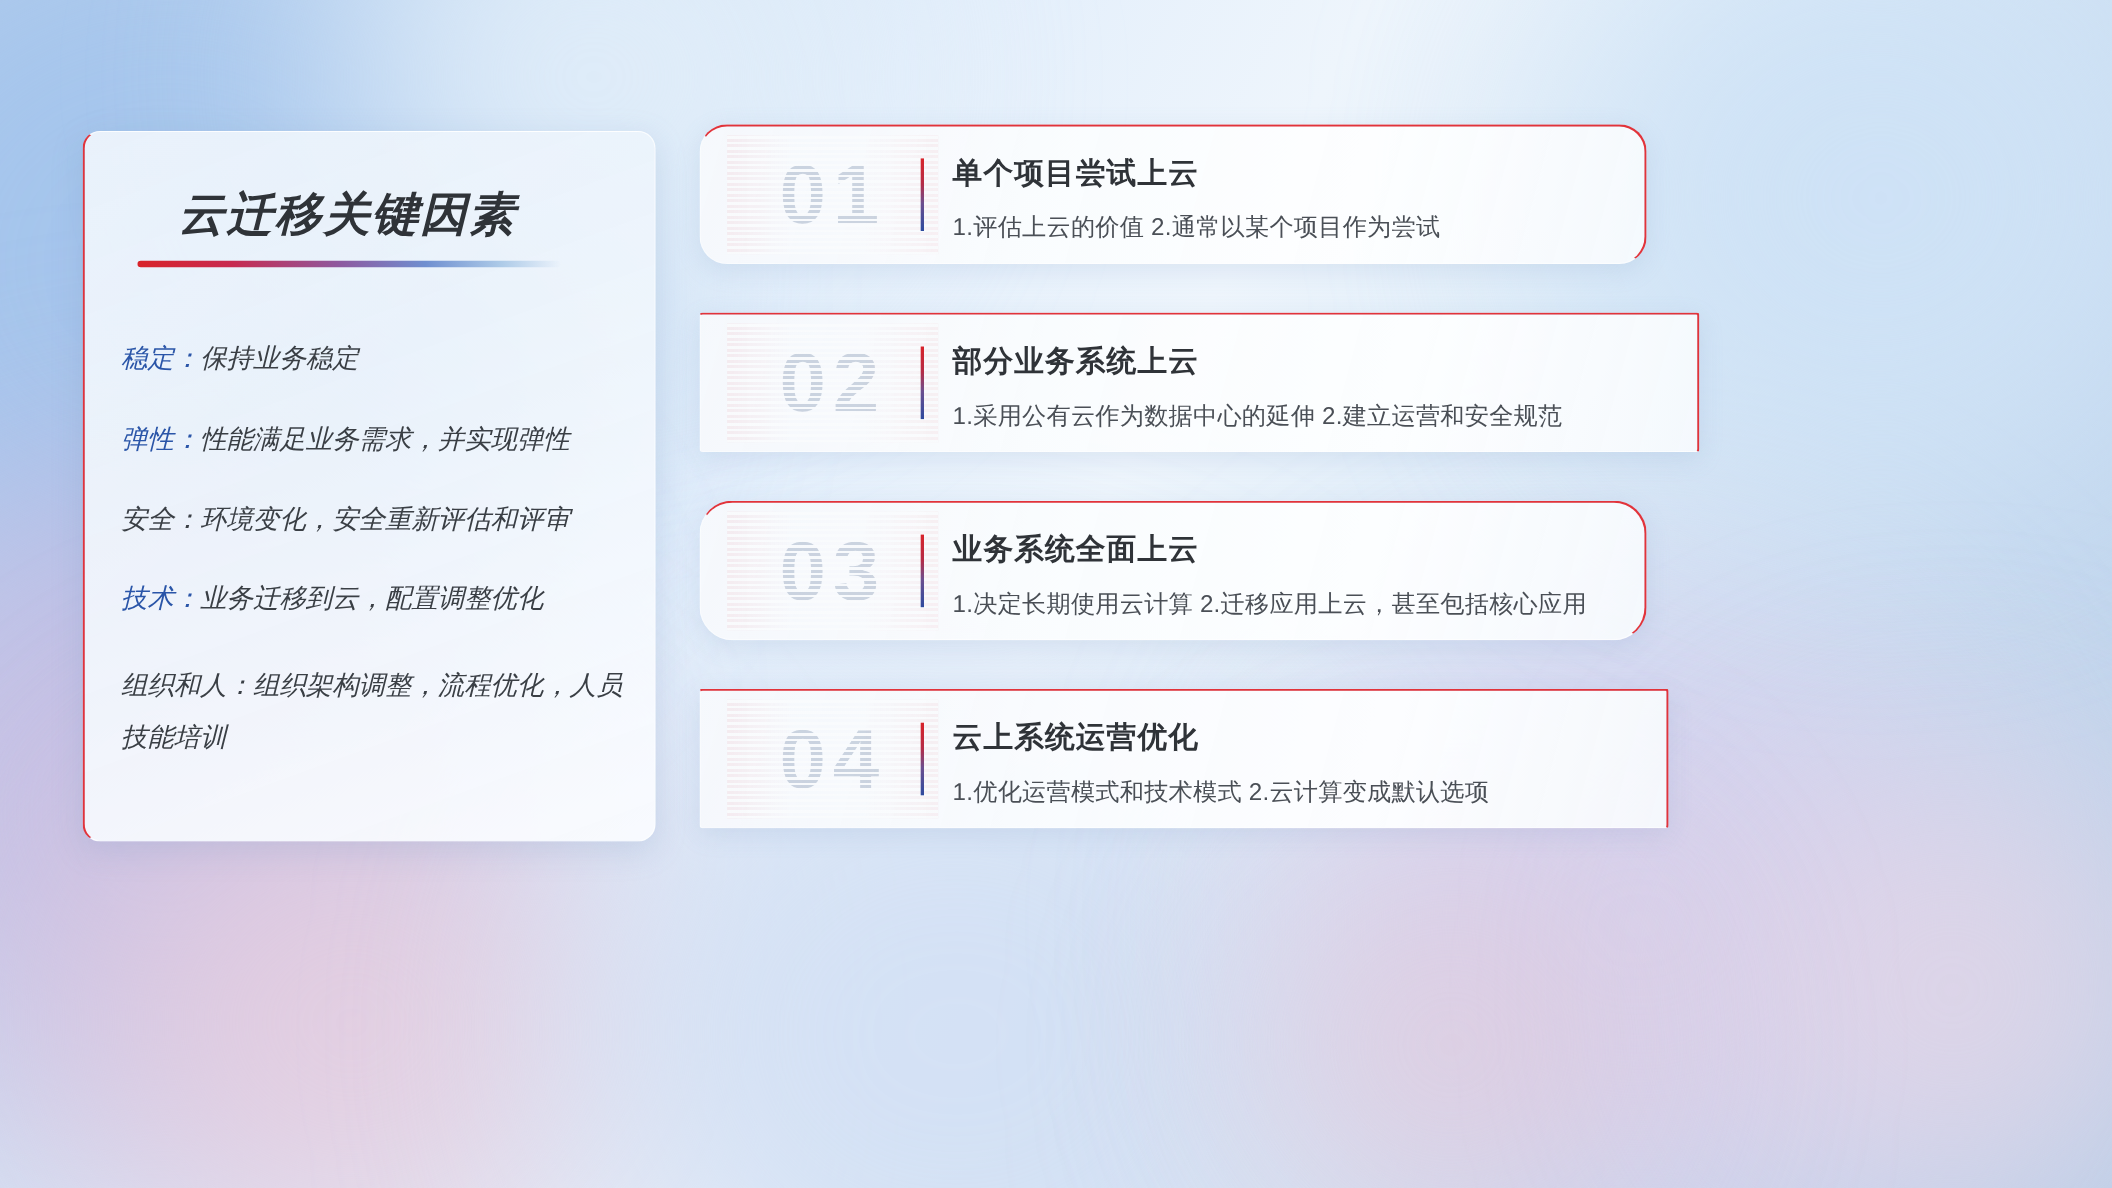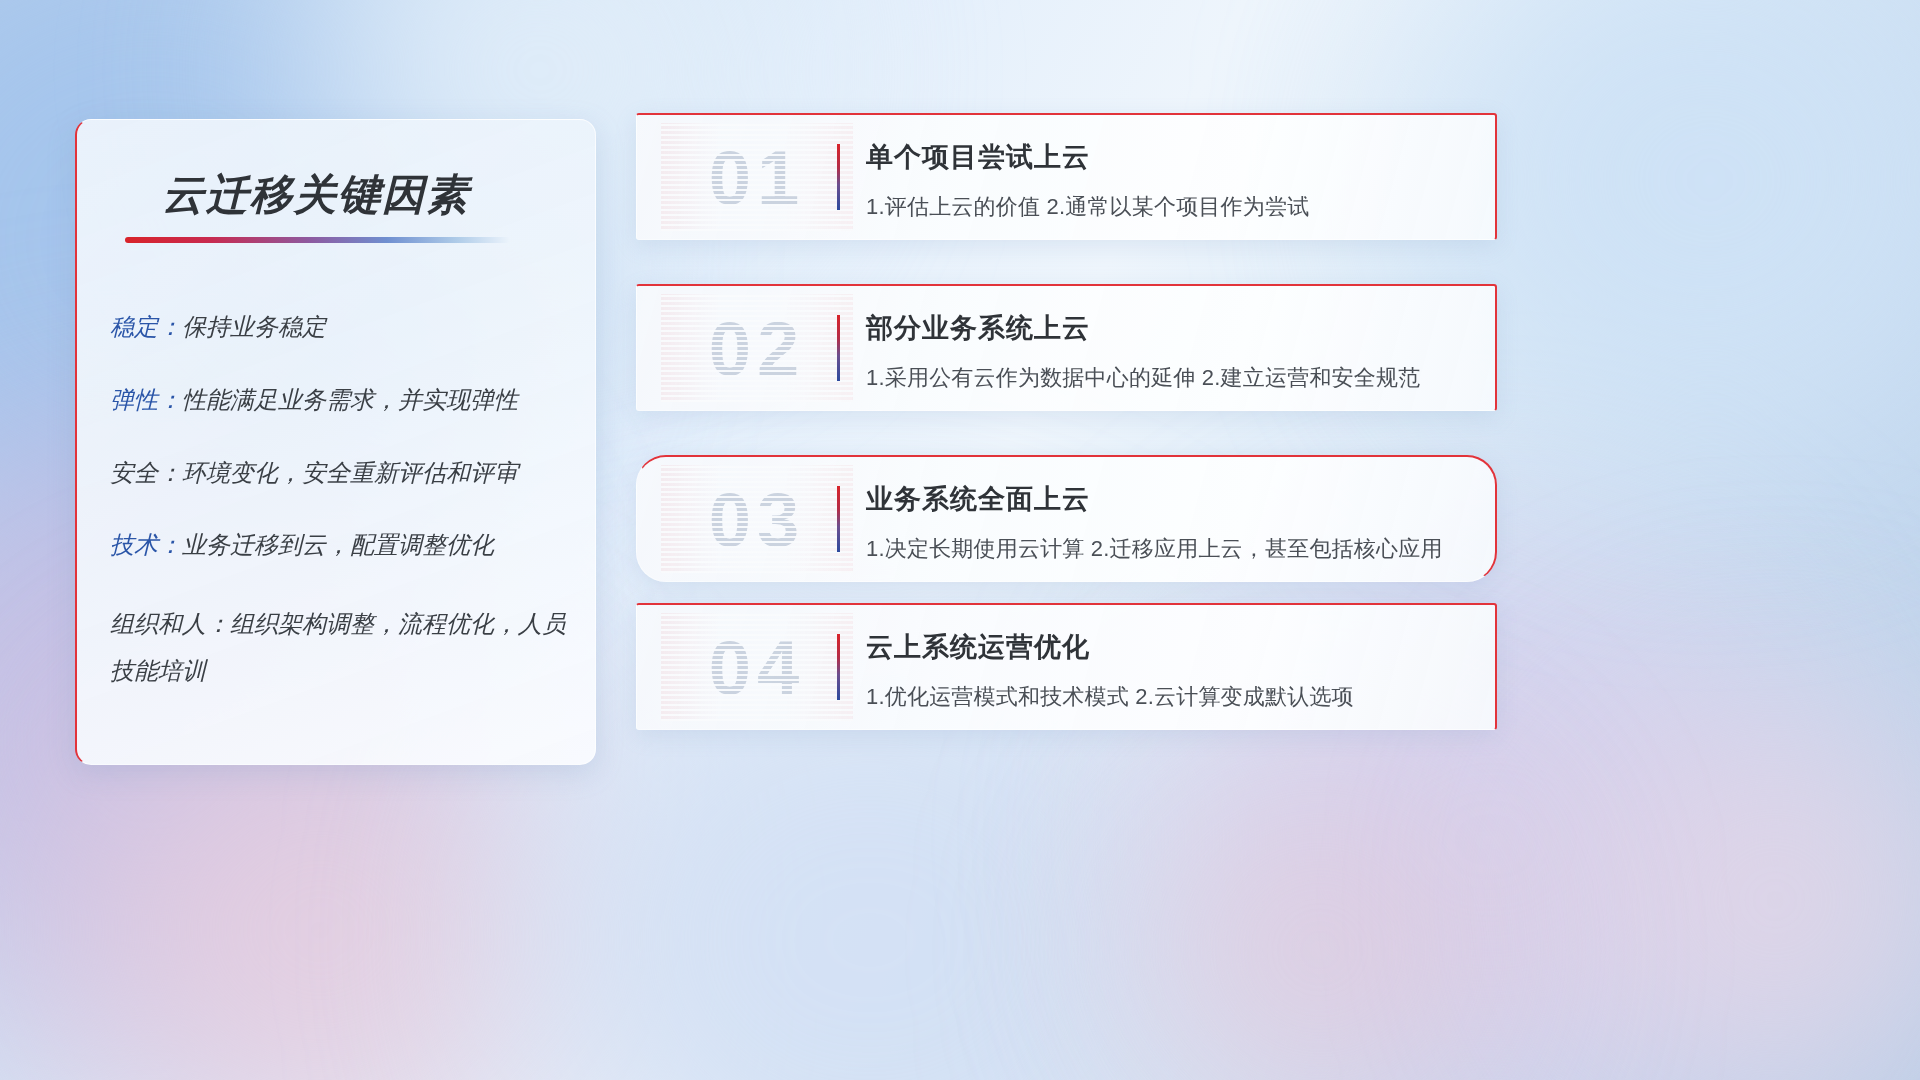--- a/index.html
+++ b/index.html
@@ -158,33 +158,33 @@
       <span class="k">技术：</span><span class="v">业务迁移到云，配置调整优化</span>
     </div>
 
     <div class="li wrap" style="line-height:1.95;">
       <span class="k">组织和人：</span><span class="v">组织架构调整，流程优化，人员技能培训</span>
     </div>
 
   </div>
 </div>
 
-<div class="card" style="top:113px;">
+<div class="card" style="top:113px;border-radius:25px;">
   <div class="cglare"></div>
   <div class="numwrap">
     <div class="numtext">01</div>
     <div class="numtint"></div>
     <div class="numstripe"></div>
   </div>
   <div class="bar"></div>
   <div class="ctitle">单个项目尝试上云</div>
   <div class="cdesc">1.评估上云的价值   2.通常以某个项目作为尝试</div>
 </div>
 
-<div class="card" style="top:284px;">
+<div class="card" style="top:284px;padding-left:48px;">
   <div class="cglare"></div>
   <div class="numwrap">
     <div class="numtext">02</div>
     <div class="numtint"></div>
     <div class="numstripe"></div>
   </div>
   <div class="bar"></div>
   <div class="ctitle">部分业务系统上云</div>
   <div class="cdesc">1.采用公有云作为数据中心的延伸   2.建立运营和安全规范</div>
 </div>
@@ -194,21 +194,21 @@
   <div class="numwrap">
     <div class="numtext">03</div>
     <div class="numtint"></div>
     <div class="numstripe"></div>
   </div>
   <div class="bar"></div>
   <div class="ctitle">业务系统全面上云</div>
   <div class="cdesc">1.决定长期使用云计算   2.迁移应用上云，甚至包括核心应用</div>
 </div>
 
-<div class="card" style="top:603px;">
+<div class="card" style="top:626px;padding-left:20px;">
   <div class="cglare"></div>
   <div class="numwrap">
     <div class="numtext">04</div>
     <div class="numtint"></div>
     <div class="numstripe"></div>
   </div>
   <div class="bar"></div>
   <div class="ctitle">云上系统运营优化</div>
   <div class="cdesc">1.优化运营模式和技术模式   2.云计算变成默认选项</div>
 </div>

